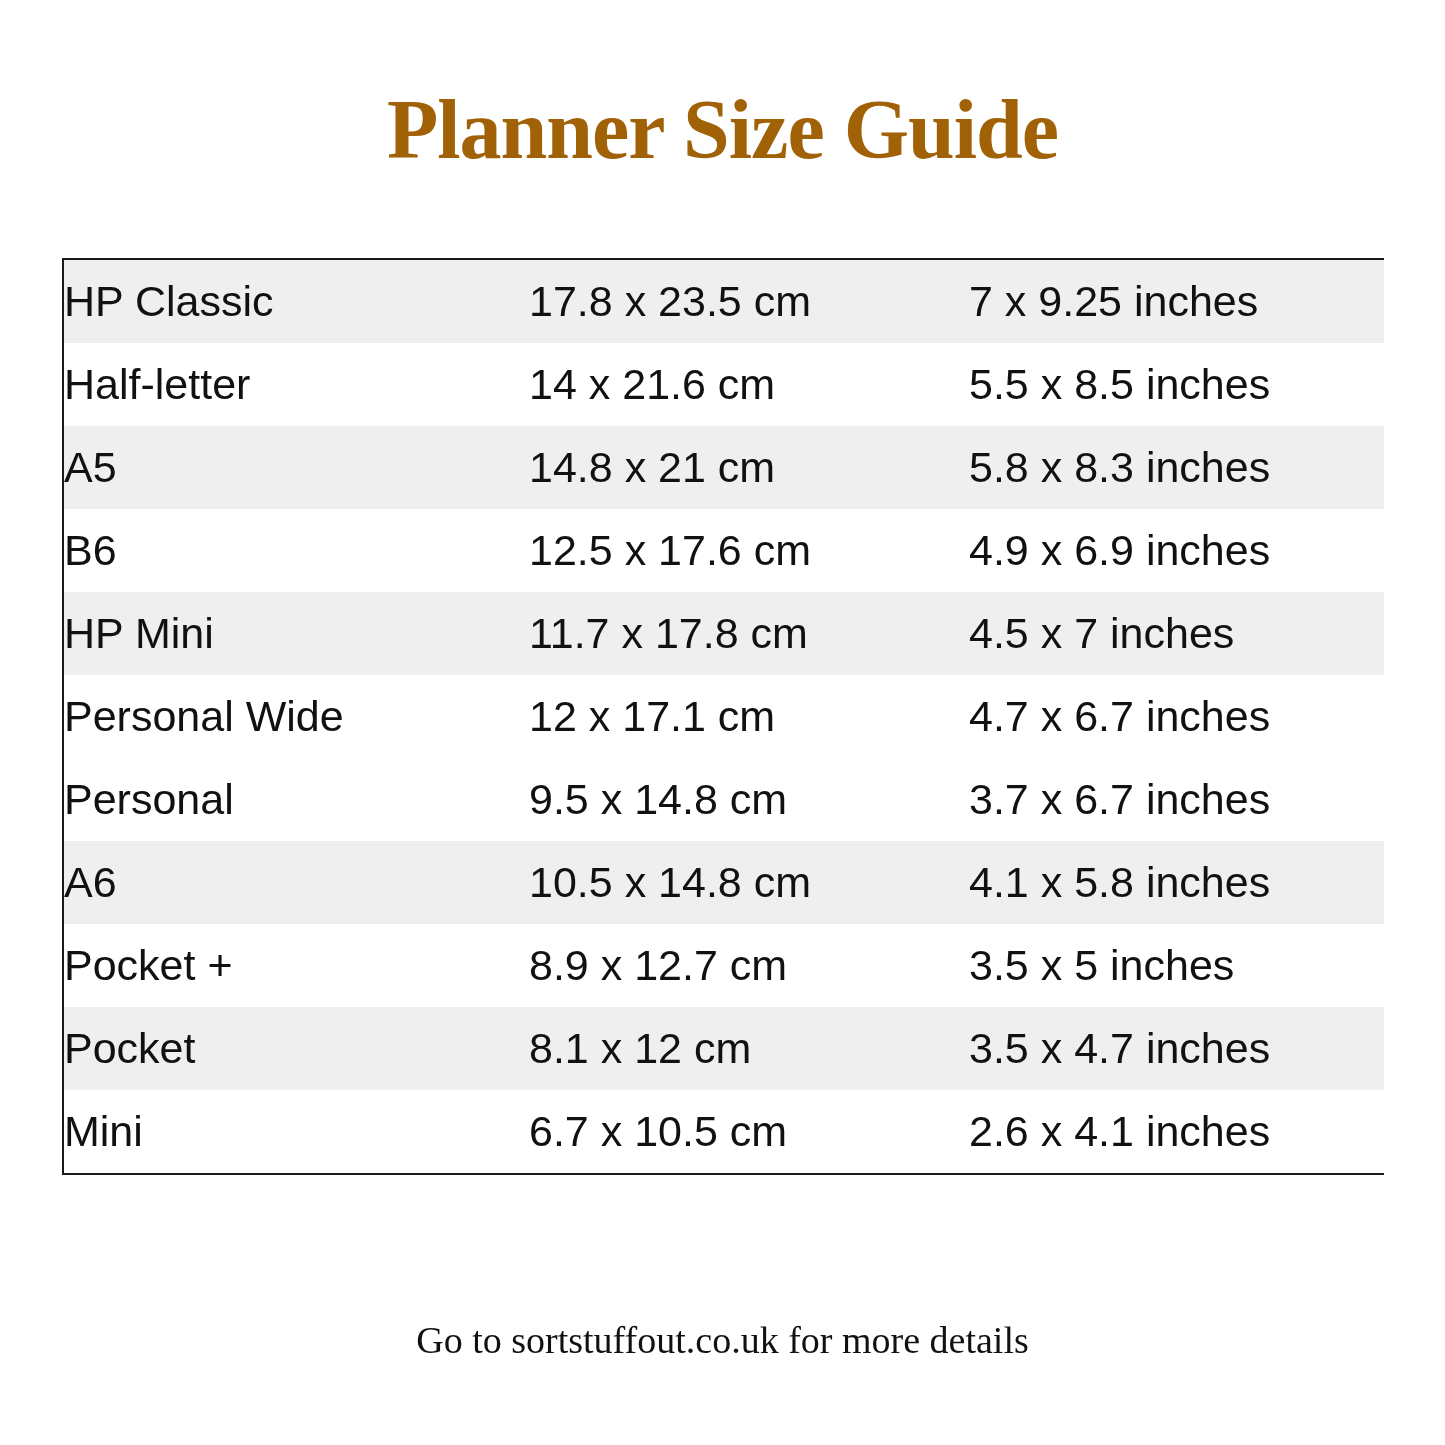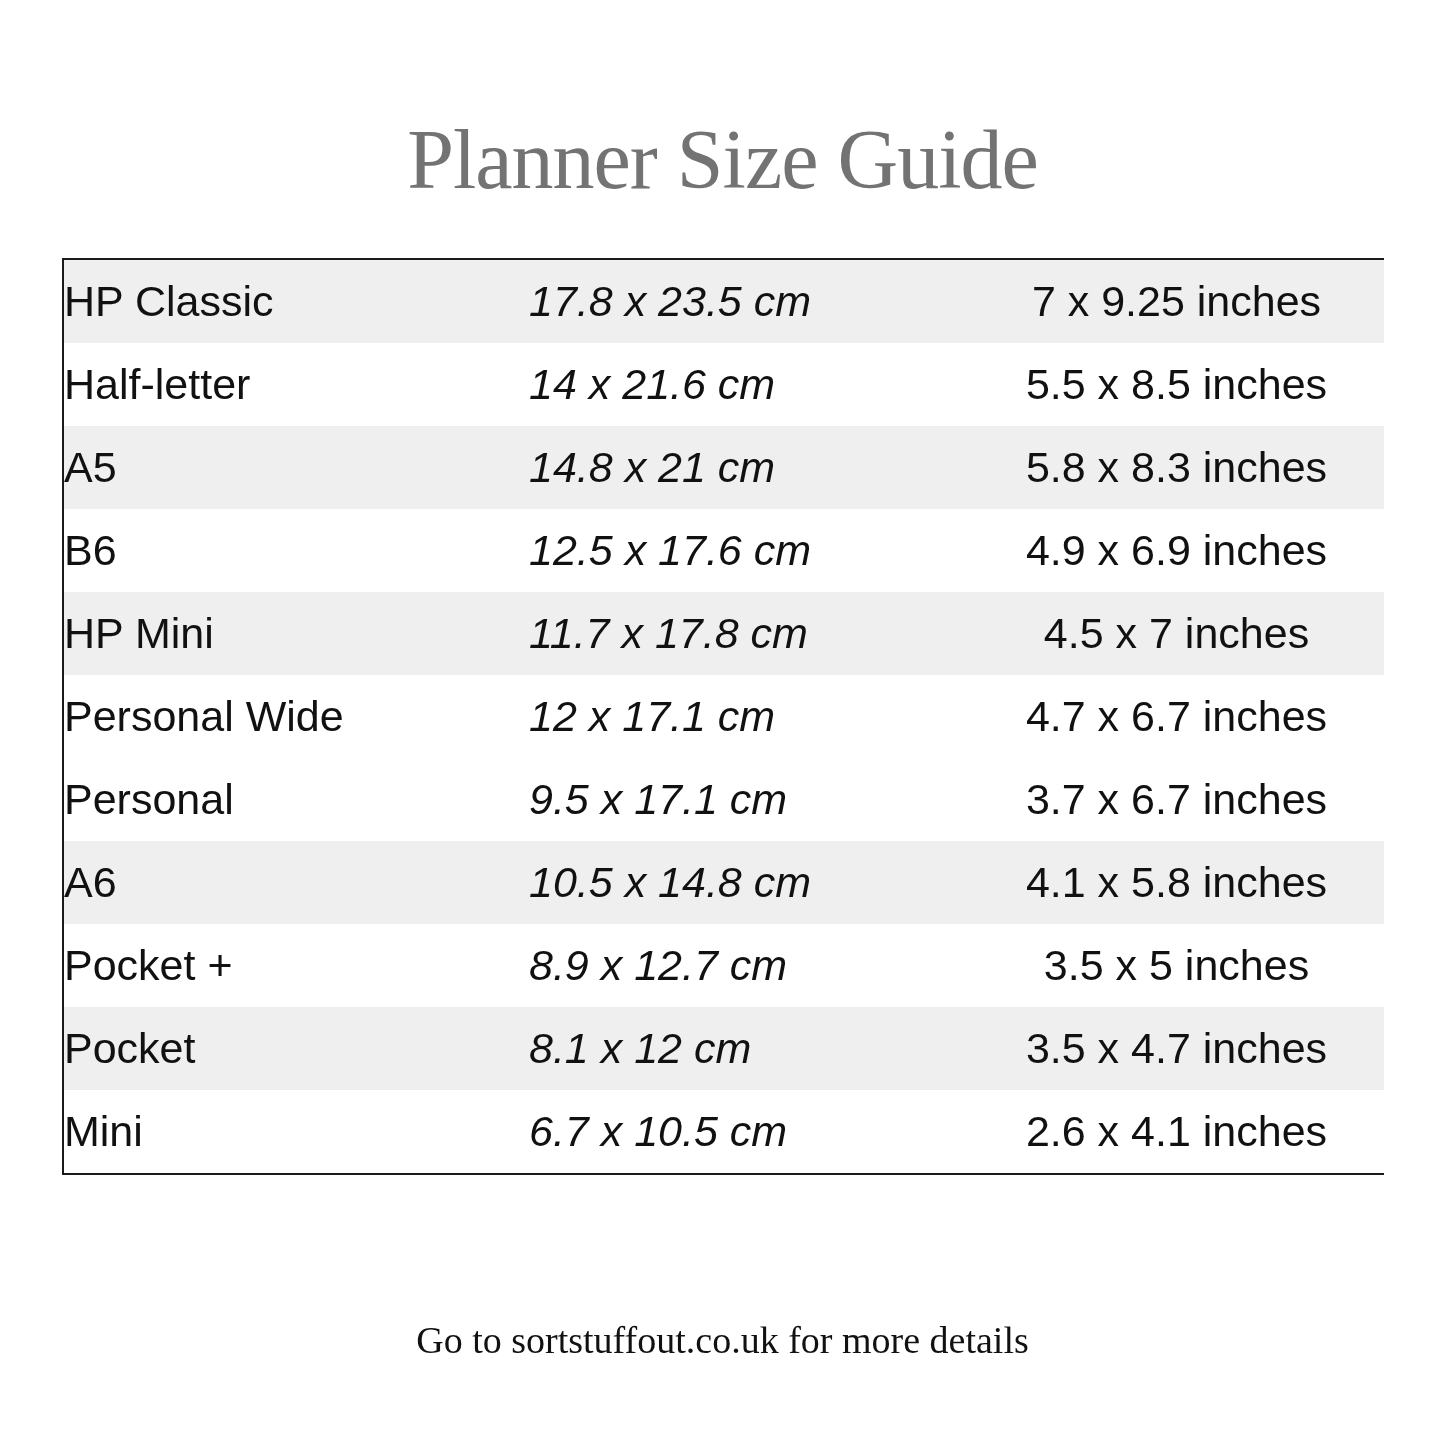--- a/index.html
+++ b/index.html
@@ -16,26 +16,26 @@
   }
   .page {
     position: relative;
     width: 1445px;
     height: 1445px;
     box-sizing: border-box;
   }
   .title {
     text-align: center;
     font-family: "Liberation Serif", serif;
-    font-weight: normal;
+    font-weight: bold;
     font-size: 84px;
     letter-spacing: -1px;
     line-height: 1;
-    padding-top: 118px;
-    color: #737373;
+    padding-top: 88px;
+    color: #a16207;
   }
   .table-wrap {
     position: absolute;
     left: 62px;
     top: 258px;
     width: 1322px;
     border: 2px solid #1a1a1a;
     box-sizing: border-box;
   }
   table.size-table {
@@ -59,25 +59,23 @@
     vertical-align: middle;
     white-space: nowrap;
     overflow: hidden;
   }
   td.col-name {
     width: 465px;
     padding-left: 16px;
   }
   td.col-cm {
     width: 440px;
-    font-style: italic;
   }
   td.col-in {
     width: 415px;
-    text-align: center;
   }
   .footer {
     position: absolute;
     left: 0;
     right: 0;
     top: 1318px;
     text-align: center;
     font-family: "Liberation Serif", serif;
     font-size: 38px;
     color: #111111;
@@ -118,21 +116,21 @@
           <td class="col-cm">11.7 x 17.8 cm</td>
           <td class="col-in">4.5 x 7 inches</td>
         </tr>
         <tr class="even-row">
           <td class="col-name">Personal Wide</td>
           <td class="col-cm">12 x 17.1 cm</td>
           <td class="col-in">4.7 x 6.7 inches</td>
         </tr>
         <tr class="even-row">
           <td class="col-name">Personal</td>
-          <td class="col-cm">9.5 x 17.1 cm</td>
+          <td class="col-cm">9.5 x 14.8 cm</td>
           <td class="col-in">3.7 x 6.7 inches</td>
         </tr>
         <tr class="odd-row">
           <td class="col-name">A6</td>
           <td class="col-cm">10.5 x 14.8 cm</td>
           <td class="col-in">4.1 x 5.8 inches</td>
         </tr>
         <tr class="even-row">
           <td class="col-name">Pocket +</td>
           <td class="col-cm">8.9 x 12.7 cm</td>

